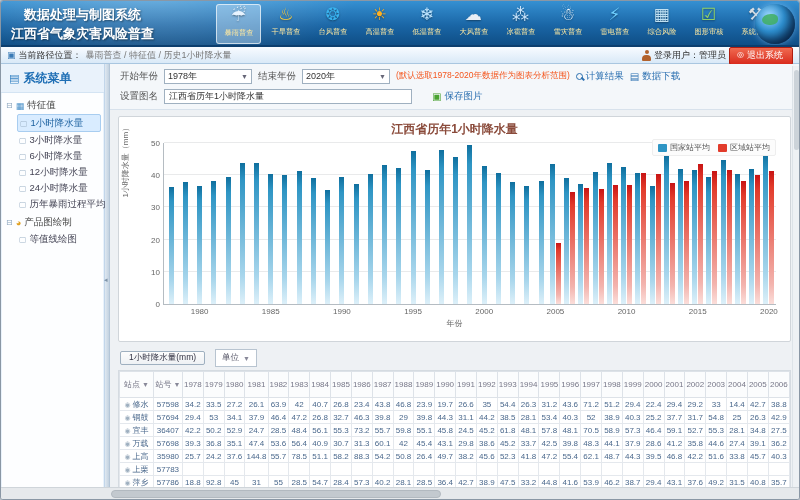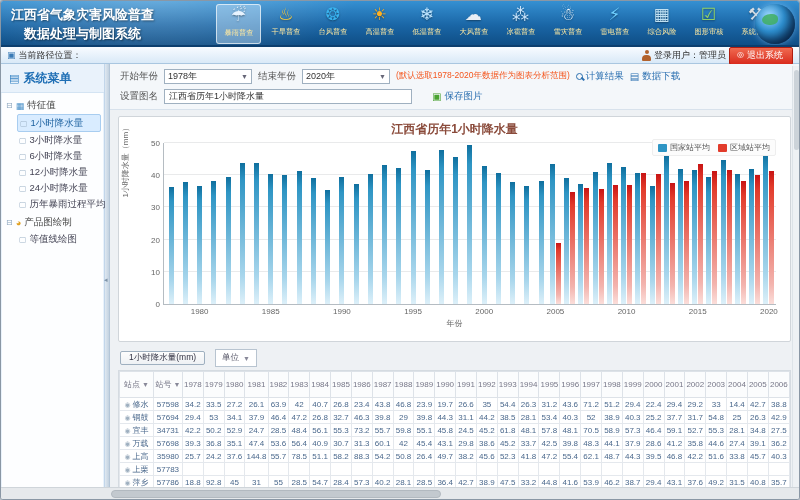--- a/index.html
+++ b/index.html
@@ -100,22 +100,22 @@
   .vscroll{position:absolute;right:0;top:65px;bottom:12px;width:7px;background:#eef1f4;border-left:1px solid #dde3e8;}
   .vscroll .thumb{position:absolute;top:4px;left:1px;width:5px;height:80px;background:#ccd3d9;border-radius:3px;}
 </style>
 </head>
 <body>
 
 <div class="window">
 
   <div class="header">
     <div class="app-title">
+      <div>数据处理与制图系统</div>
       <div>江西省气象灾害风险普查</div>
-      <div>数据处理与制图系统</div>
     </div>
     <div class="toolbar">
         <div class="tool-item active">
           <span class="tool-icon" style="color:#e8f4ff">☔</span>
                  <span class="tool-label">暴雨普查</span>
         </div>
         <div class="tool-item">
           <span class="tool-icon" style="color:#ffcf3a">♨</span>
                  <span class="tool-label">干旱普查</span>
         </div>
@@ -159,20 +159,21 @@
           <span class="tool-icon" style="color:#d8dee4">⚒</span>
                  <span class="tool-label">系统设置</span>
         </div>
       </div>
     <div class="globe"></div>
   </div>
 
   <div class="crumbbar">
     <span class="crumb-icon">▣</span>
     <span class="crumb-prefix">当前路径位置：</span>
+    <span class="crumb-path">暴雨普查 / 特征值 / 历史1小时降水量</span>
     <div class="userbar">
       <span class="user-ico"></span>
       <span class="user-label">登录用户：管理员</span>
       <span class="logout-btn">
         <span class="logout-ico">◎</span>
         <span>退出系统</span>
       </span>
     </div>
   </div>
 
@@ -560,21 +561,21 @@
                   <td>25.2</td>
                   <td>37.7</td>
                   <td>31.7</td>
                   <td>54.8</td>
                   <td>25</td>
                   <td>26.3</td>
                   <td>42.9</td>
                 </tr>
                 <tr>
                   <td class="c-name"><span class="radio">◉</span>宜丰</td>
-                  <td class="c-id">34731</td>
+                  <td class="c-id">36407</td>
                   <td>42.2</td>
                   <td>50.2</td>
                   <td>52.9</td>
                   <td>24.7</td>
                   <td>28.5</td>
                   <td>48.4</td>
                   <td>56.1</td>
                   <td>55.3</td>
                   <td>73.2</td>
                   <td>55.7</td>

